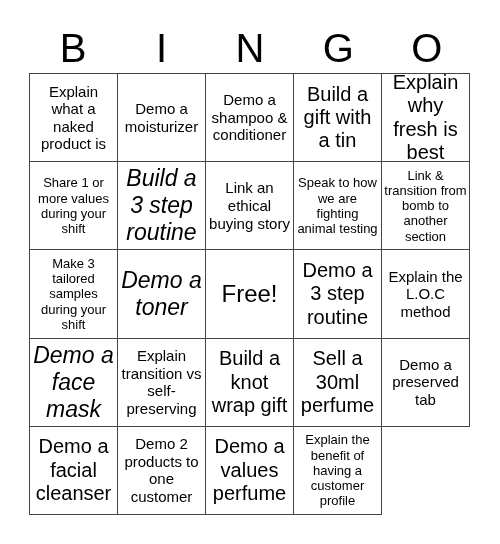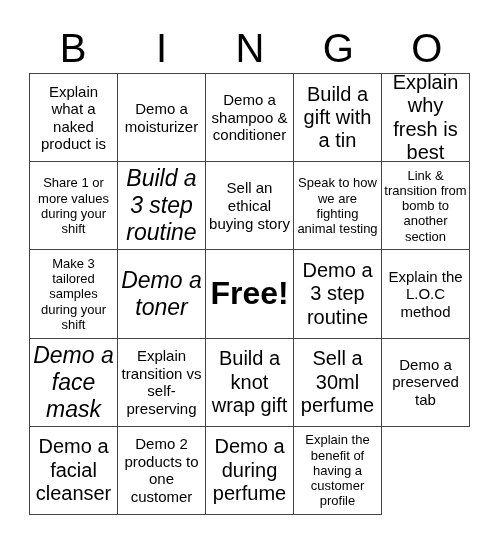--- a/index.html
+++ b/index.html
@@ -11,51 +11,51 @@
   .grid { position: absolute; left: 29px; top: 73px; width: 441px; height: 442px;
           display: grid; grid-template-columns: repeat(5, 1fr); grid-template-rows: repeat(5, 1fr);
           border-left: 1px solid #444; border-top: 1px solid #444; box-sizing: border-box; }
   .cell { border-right: 1px solid #444; border-bottom: 1px solid #444;
           display: flex; align-items: center; justify-content: center; text-align: center;
           padding: 2px; box-sizing: border-box; line-height: 1.17; overflow: hidden; }
   .s1 { font-size: 13px; }
   .s2 { font-size: 15px; }
   .s3 { font-size: 20px; }
   .s4 { font-size: 23px; font-style: italic; }
-  .s5 { font-size: 32px; font-weight: bold; }
+  .s5 { font-size: 24px; }
 </style>
 </head>
 <body>
 
 <div class="header">
   <span>B</span>
   <span>I</span>
   <span>N</span>
   <span>G</span>
   <span>O</span>
 </div>
 
 <div class="grid" id="grid">
     <div class="cell s2">Explain what a naked product is</div>
     <div class="cell s2">Demo a moisturizer</div>
     <div class="cell s2">Demo a shampoo &amp; conditioner</div>
     <div class="cell s3">Build a gift with a tin</div>
     <div class="cell s3">Explain why fresh is best</div>
     <div class="cell s1">Share 1 or more values during your shift</div>
     <div class="cell s4">Build a 3 step routine</div>
-    <div class="cell s2">Sell an ethical buying story</div>
+    <div class="cell s2">Link an ethical buying story</div>
     <div class="cell s1">Speak to how we are fighting animal testing</div>
     <div class="cell s1">Link &amp; transition from bomb to another section</div>
     <div class="cell s1">Make 3 tailored samples during your shift</div>
     <div class="cell s4">Demo a toner</div>
     <div class="cell s5">Free!</div>
     <div class="cell s3">Demo a 3 step routine</div>
     <div class="cell s2">Explain the L.O.C method</div>
     <div class="cell s4">Demo a face mask</div>
     <div class="cell s2">Explain transition vs self-preserving</div>
     <div class="cell s3">Build a knot wrap gift</div>
     <div class="cell s3">Sell a 30ml perfume</div>
     <div class="cell s2">Demo a preserved tab</div>
     <div class="cell s3">Demo a facial cleanser</div>
     <div class="cell s2">Demo 2 products to one customer</div>
-    <div class="cell s3">Demo a during perfume</div>
+    <div class="cell s3">Demo a values perfume</div>
     <div class="cell s1">Explain the benefit of having a customer profile</div>
   </div>
 
 </body></html>

